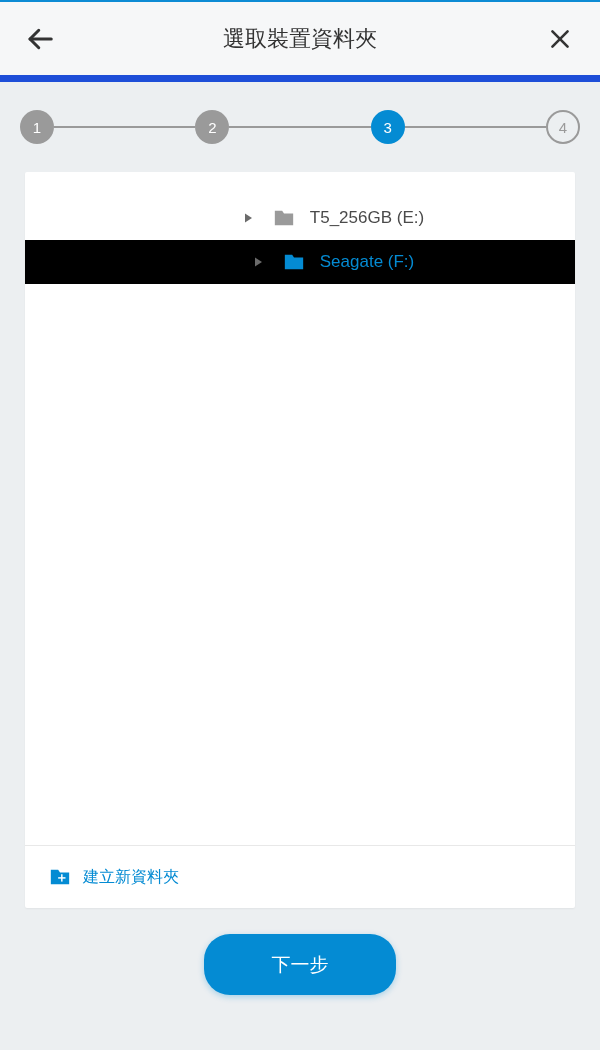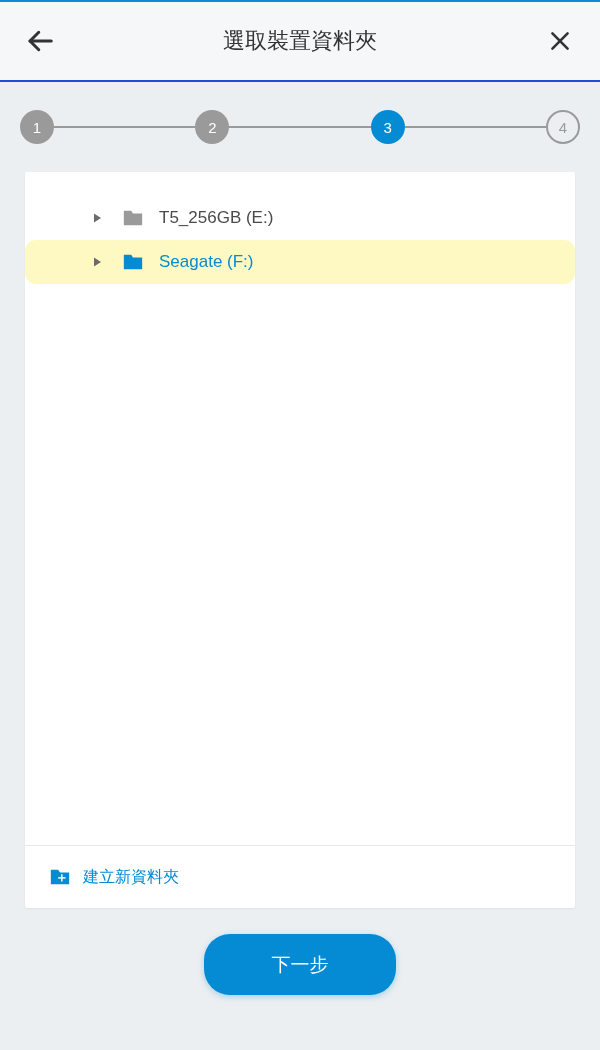--- a/index.html
+++ b/index.html
@@ -14,21 +14,21 @@
       height: 2px;
       background: #0d8bd4;
     }
     .header {
       height: 80px;
       background: #f6f7f8;
       display: flex;
       align-items: center;
       justify-content: space-between;
       padding: 0 20px;
-      border-bottom: 2px solid #1d4ed8;
+      border-bottom: 7px solid #1d4ed8;
     }
     .back-button, .close-button {
       width: 40px;
       height: 40px;
       display: flex;
       align-items: center;
       justify-content: center;
       cursor: pointer;
     }
     .header-title {
@@ -82,24 +82,24 @@
     .folder-tree {
       flex: 1;
       padding-top: 24px;
     }
     .tree-item {
       display: flex;
       align-items: center;
       height: 44px;
       padding-left: 60px;
       cursor: pointer;
+      justify-content: center;
     }
     .tree-item.selected {
-      background: #fef9c3;
-      border-radius: 11px;
+      background: #000000;
     }
     .expand-icon {
       width: 24px;
       height: 24px;
       display: flex;
       align-items: center;
       justify-content: center;
       margin-right: 12px;
     }
     .folder-icon {

